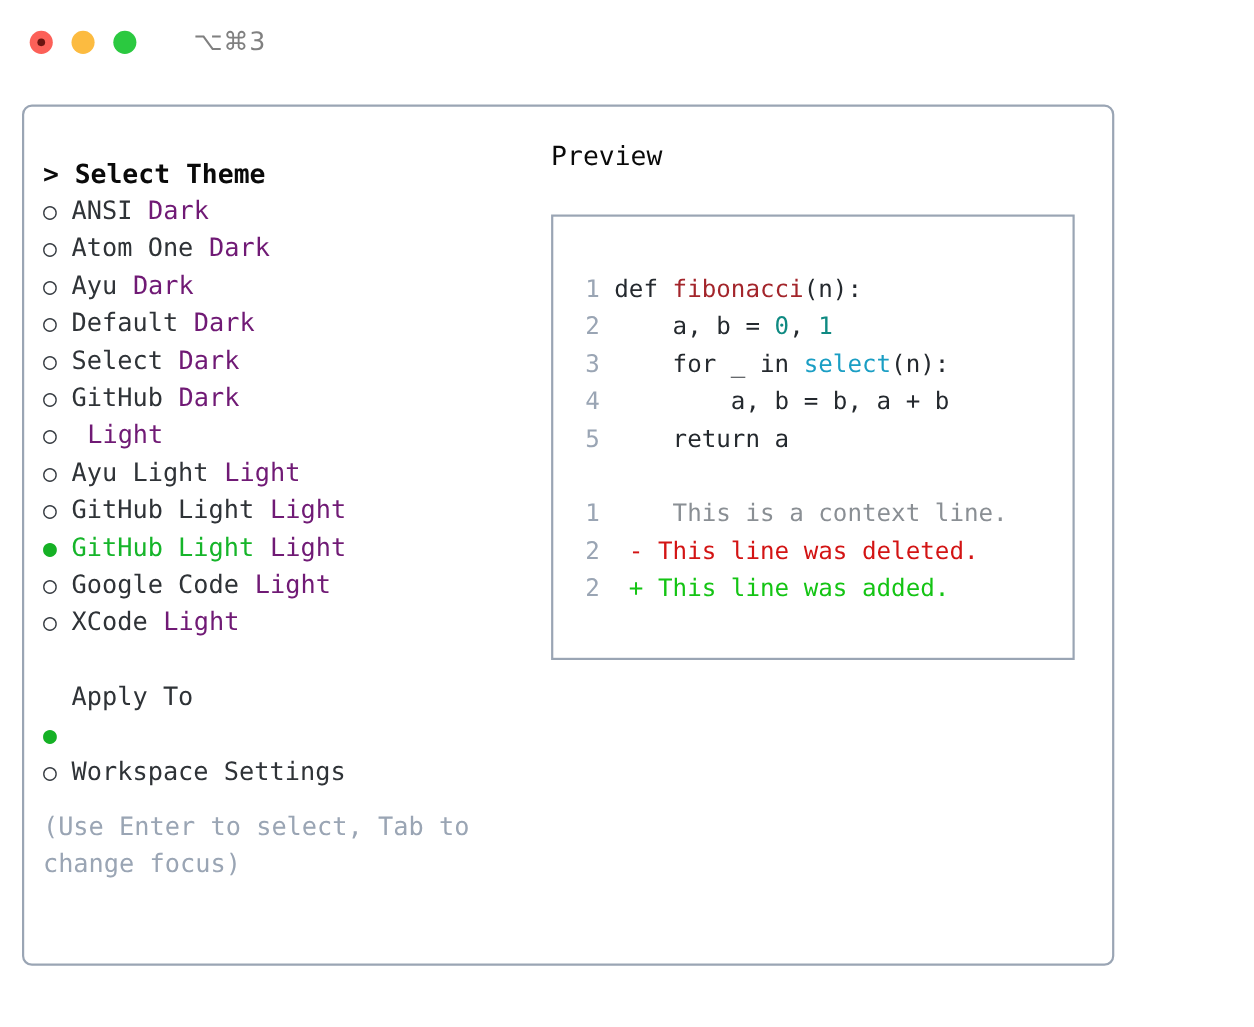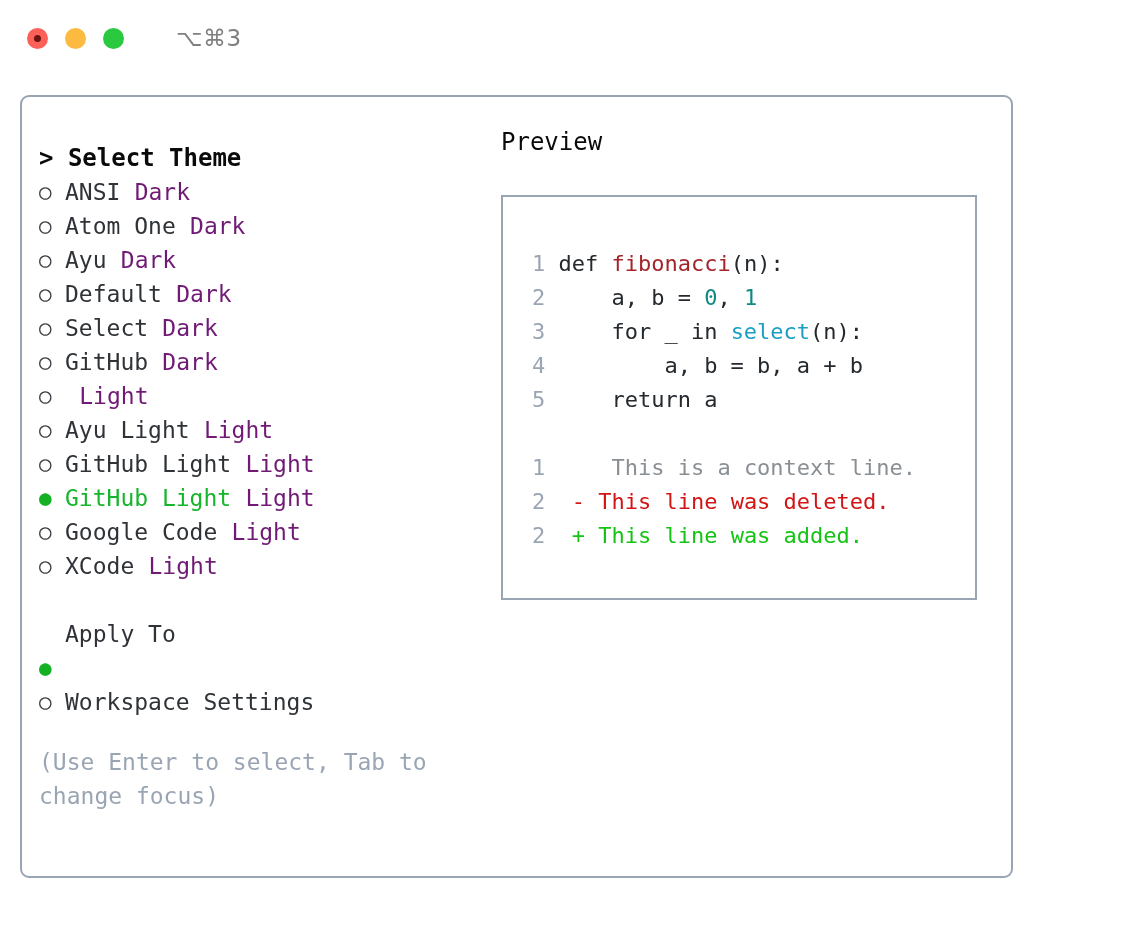--- a/index.html
+++ b/index.html
@@ -117,21 +117,21 @@
   .spacer-row { height: 34px; }
   .section-head {
     height: 34px;
     line-height: 34px;
     font-size: 23px;
     color: #2f3337;
     padding-left: 26px;
     white-space: pre;
   }
   .hint {
-    margin-top: 26px;
+    margin-top: 16px;
     font-size: 23px;
     line-height: 34px;
     color: #9aa5b4;
     width: 400px;
     white-space: pre-wrap;
   }
 
   
   .right-col {
     position: absolute;

